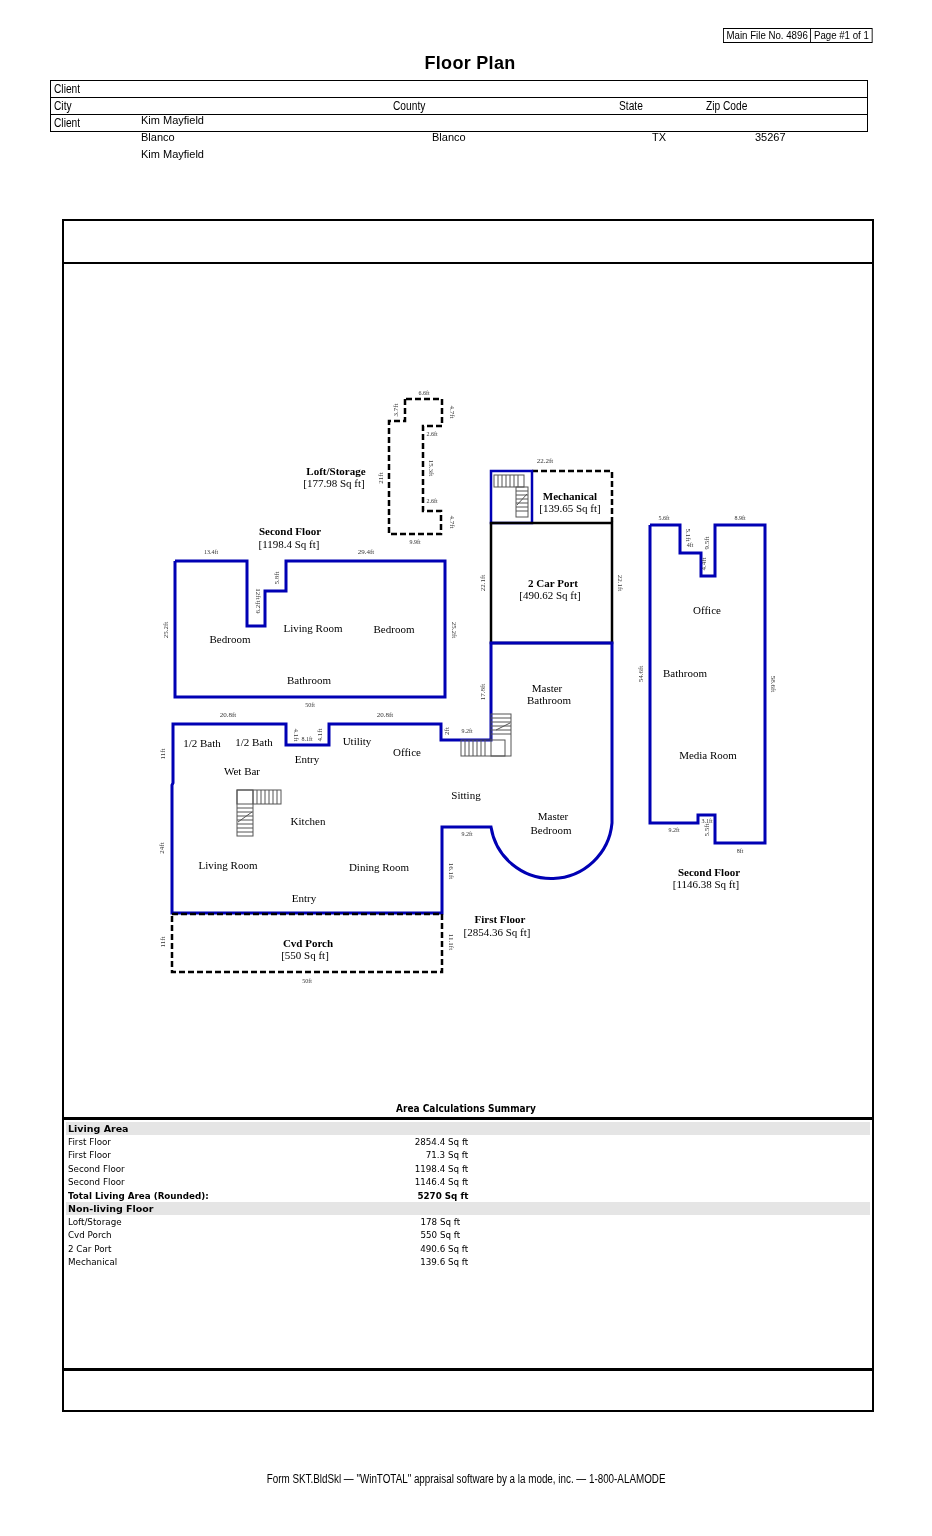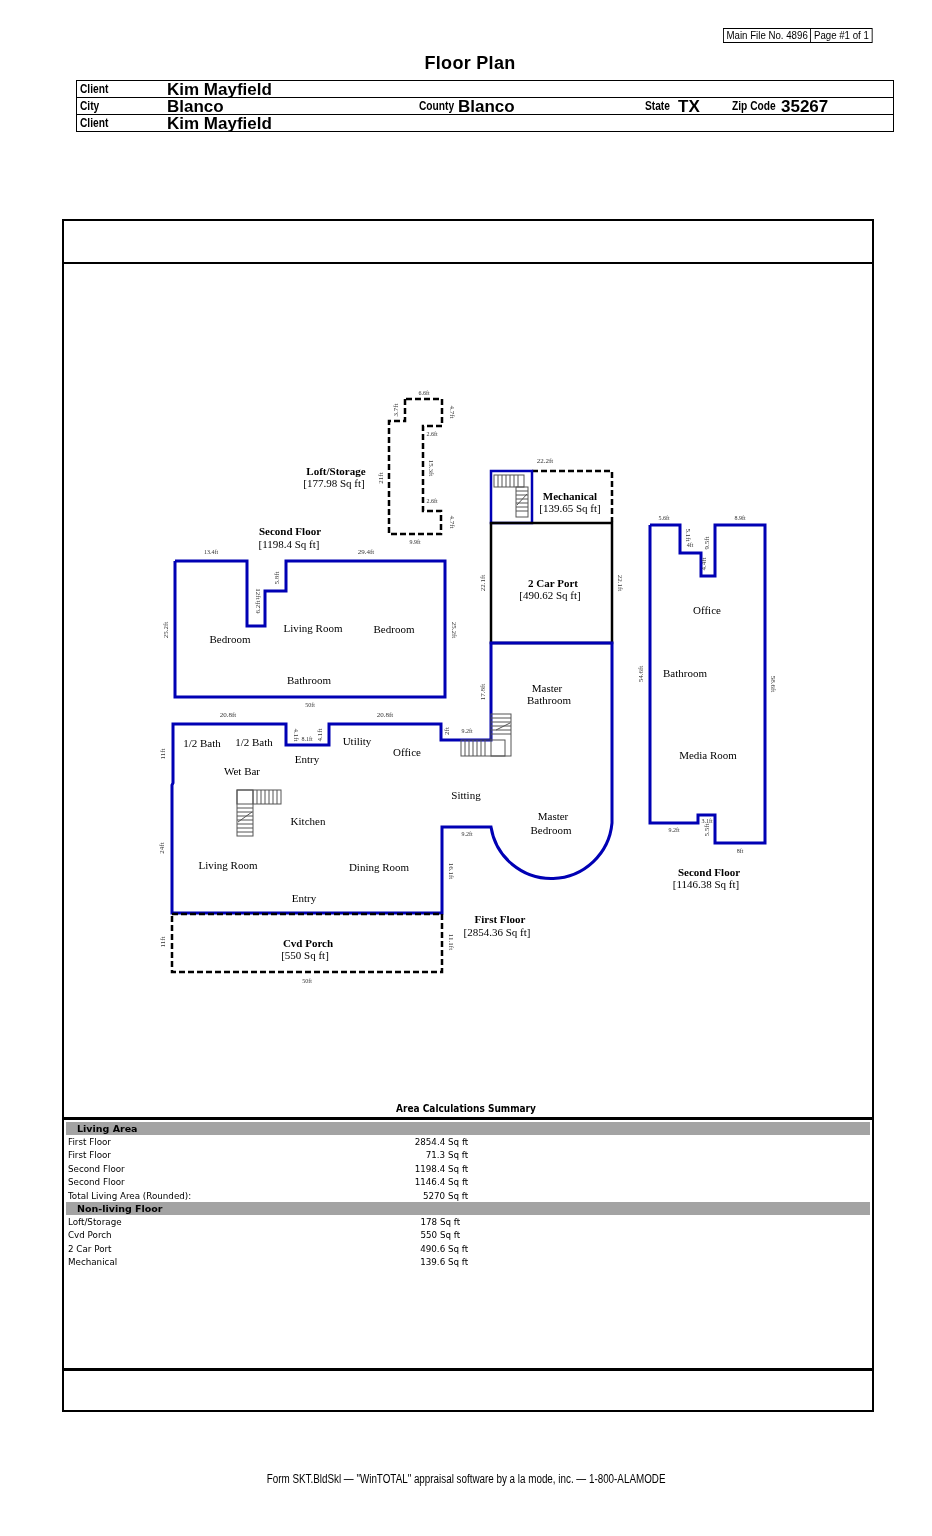--- a/index.html
+++ b/index.html
@@ -2,37 +2,37 @@
 <html><head>
   <meta charset="utf-8">
   <style>
     html, body { margin: 0; padding: 0; background: #ffffff; }
     body { width: 932px; height: 1536px; position: relative; font-family: "Liberation Sans", sans-serif; color: #000; overflow: hidden; }
     .abs { position: absolute; }
     .fileno { left: 723px; top: 28px; height: 13px; border: 1px solid #000; display: flex; font-size: 11px; line-height: 13px; font-family: "Liberation Sans", sans-serif; transform: scaleX(0.88); transform-origin: left top; }
     .fileno span { padding: 0 3px; white-space: nowrap; }
     .fileno span + span { border-left: 1px solid #000; }
     .title { left: 0; width: 940px; top: 53px; text-align: center; font-weight: bold; font-size: 18px; letter-spacing: 0.3px; }
-    .info { left: 76px; top: 80px; width: 816px; border: 1px solid #000; font-weight: bold; }
+    .info { left: 50px; top: 80px; width: 816px; border: 1px solid #000; }
     .info .row { height: 16px; border-top: 1px solid #000; position: relative; font-size: 12px; line-height: 17px; }
     .info .row:first-child { border-top: none; }
     .info .lbl { position: absolute; left: 3px; transform: scaleX(0.85); transform-origin: left; white-space: nowrap; }
-    .info .val { position: absolute; white-space: nowrap; font-size: 17px; }
+    .info .val { position: absolute; white-space: nowrap; font-size: 11px; margin-top: 31px; }
     .frame { left: 62px; top: 219px; width: 808px; height: 1189px; border: 2px solid #000; }
     .frame .hdrbar { position: absolute; left: 0; top: 0; width: 100%; height: 41px; border-bottom: 2px solid #000; }
     .frame .sumdiv { position: absolute; left: 0; top: 896px; width: 100%; height: 0; border-top: 3px solid #000; }
     .frame .ftrdiv { position: absolute; left: 0; top: 1147px; width: 100%; height: 0; border-top: 3px solid #000; }
     svg.plan { position: absolute; left: 0; top: 0; }
     .sumtitle { left: 62px; width: 808px; top: 1103px; text-align: center; font-size: 10px; font-weight: bold; font-family: "DejaVu Sans", sans-serif; transform: scaleX(0.9); }
     .sum { left: 66px; top: 1122px; width: 804px; font-family: "DejaVu Sans", sans-serif; font-size: 9.5px; }
-    .sum .sec { background: #a3a3a3; height: 13px; line-height: 13px; font-weight: bold; padding-left: 11px; }
+    .sum .sec { background: #e5e5e5; height: 13px; line-height: 13px; font-weight: bold; padding-left: 2px; }
     .sum .line { height: 13.4px; line-height: 13.4px; position: relative; }
     .sum .line .n { position: absolute; left: 2px; transform: scaleX(0.92); transform-origin: left; white-space: nowrap; }
     .sum .line .v { position: absolute; right: 402px; text-align: right; white-space: nowrap; transform: scaleX(0.92); transform-origin: right; }
-    .sum .line.bold { font-weight: normal; }
+    .sum .line.bold { font-weight: bold; }
     .footer { left: 0; width: 932px; top: 1472px; text-align: center; font-size: 12px; }
     .footer span { display: inline-block; transform: scaleX(0.82); }
   </style>
 </head>
 <body>
 
 <div class="abs fileno">
   <span>Main File No. 4896</span>
   <span>Page #1 of 1</span>
 </div>

